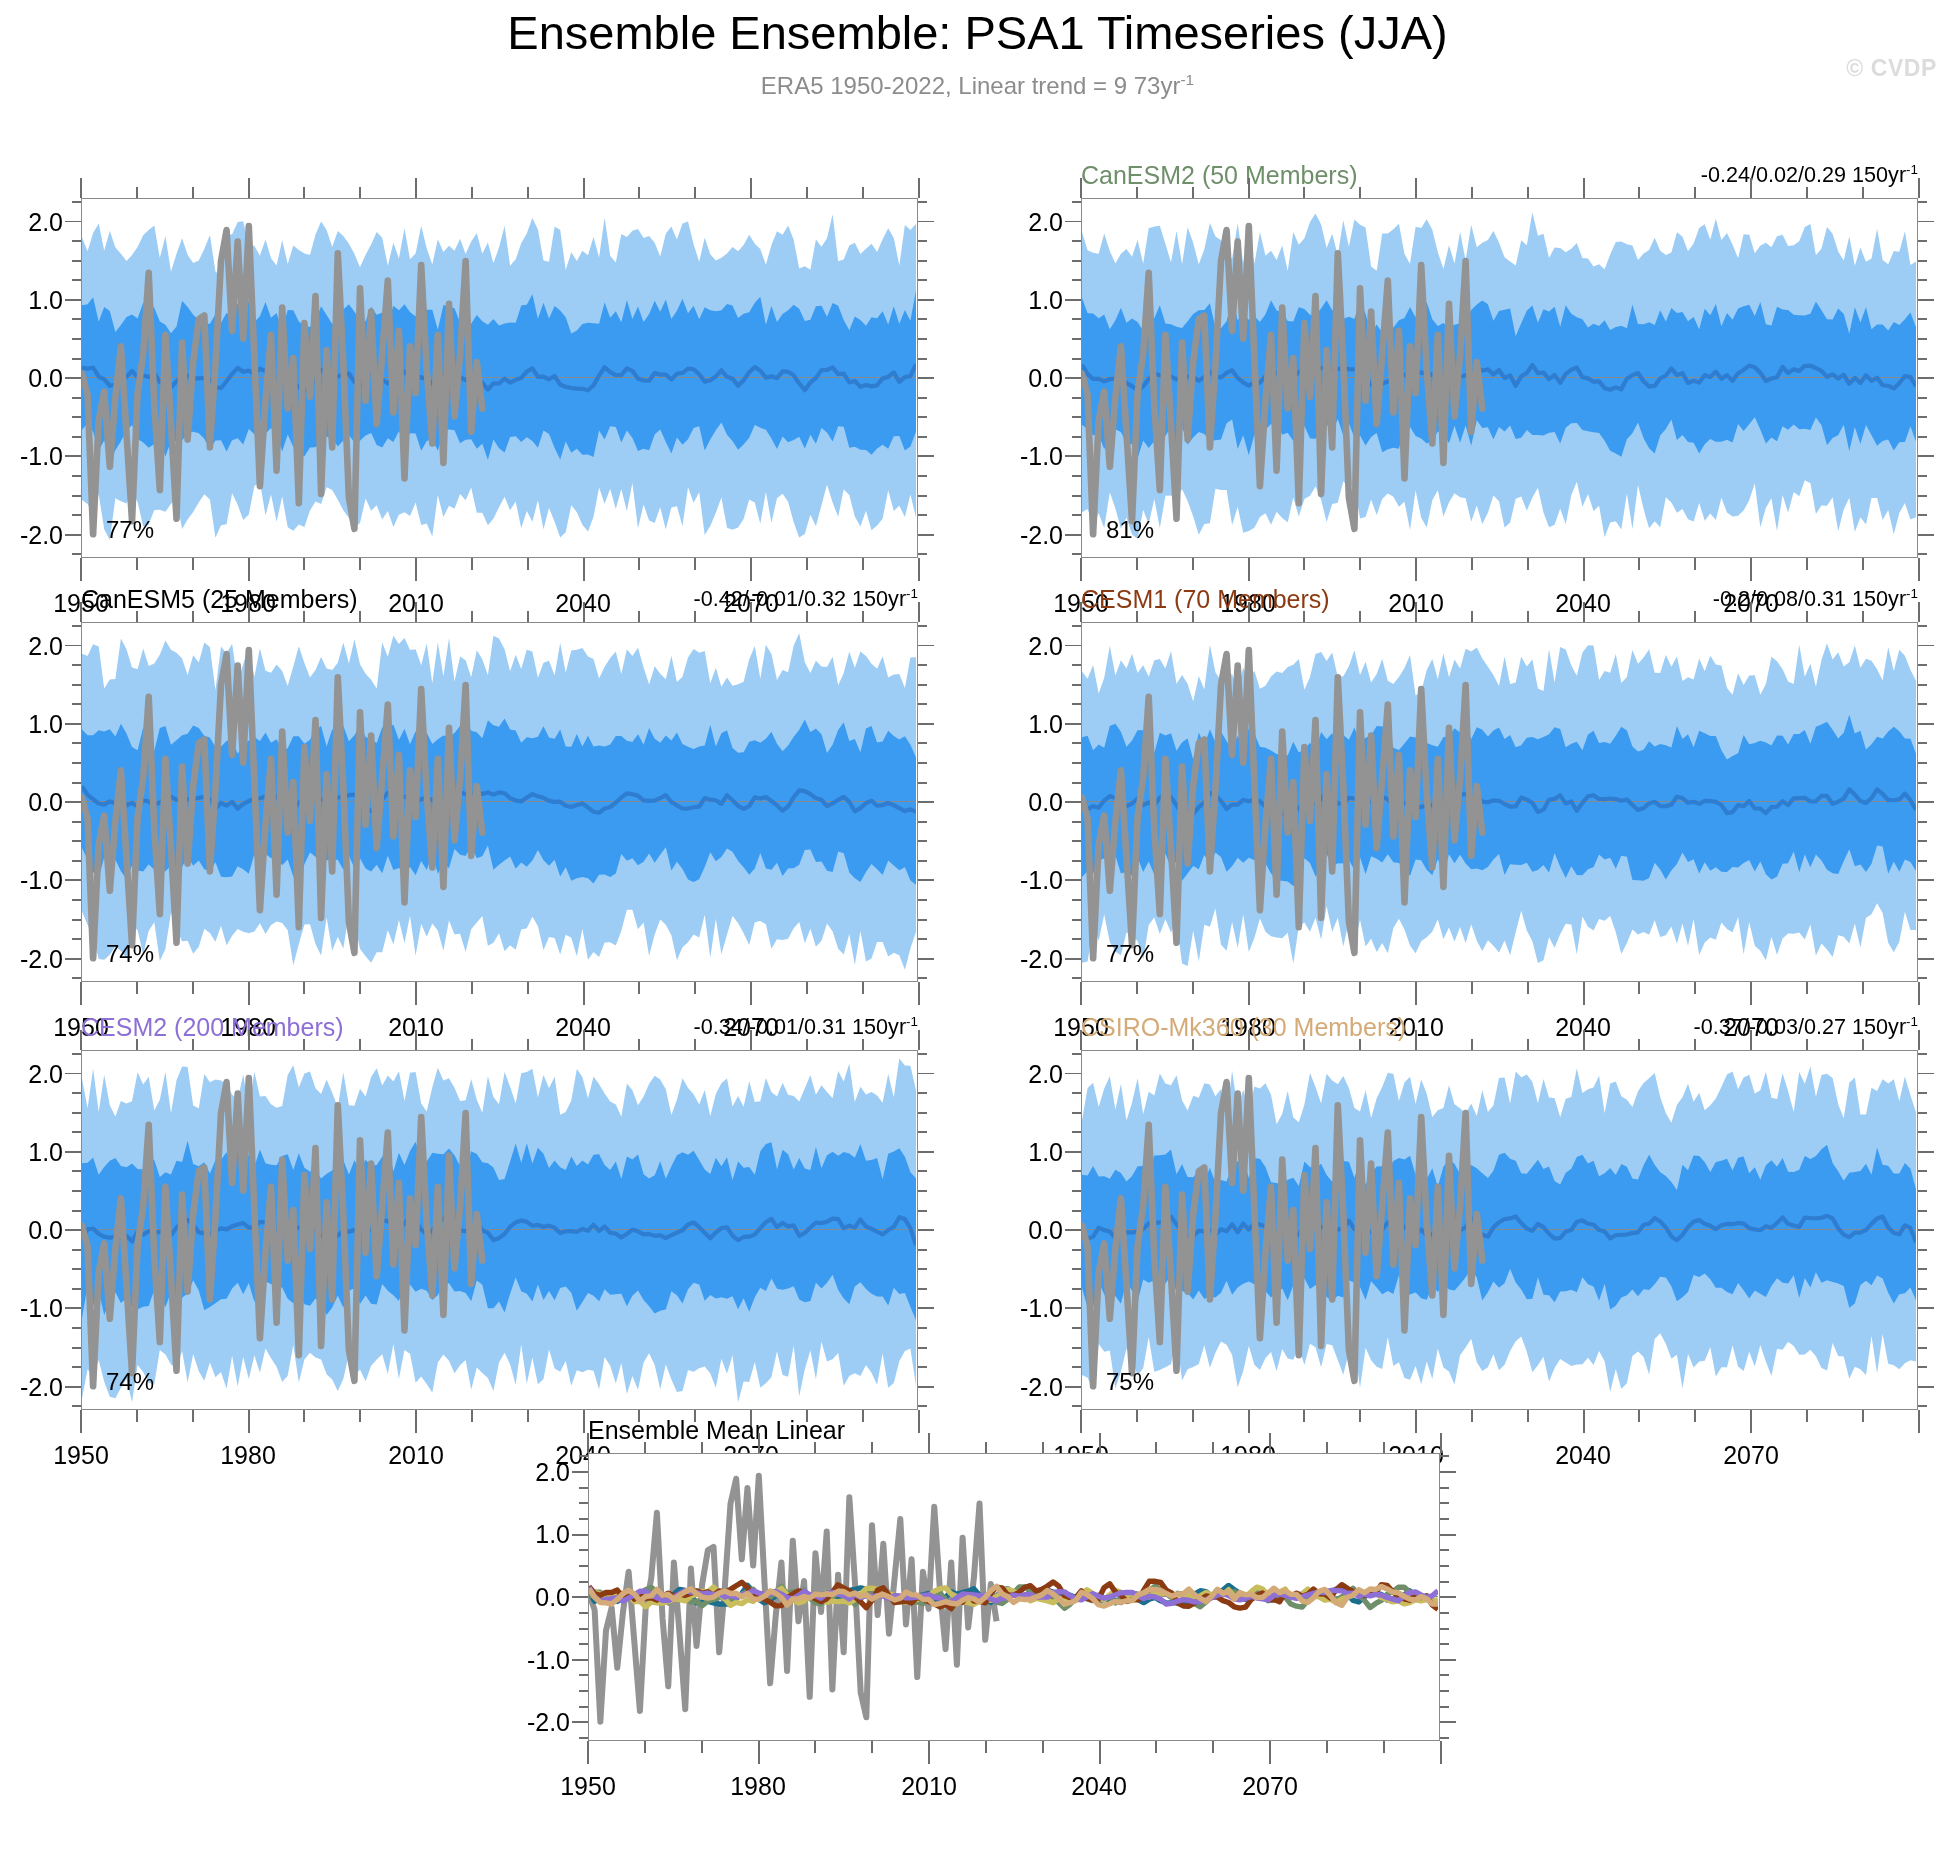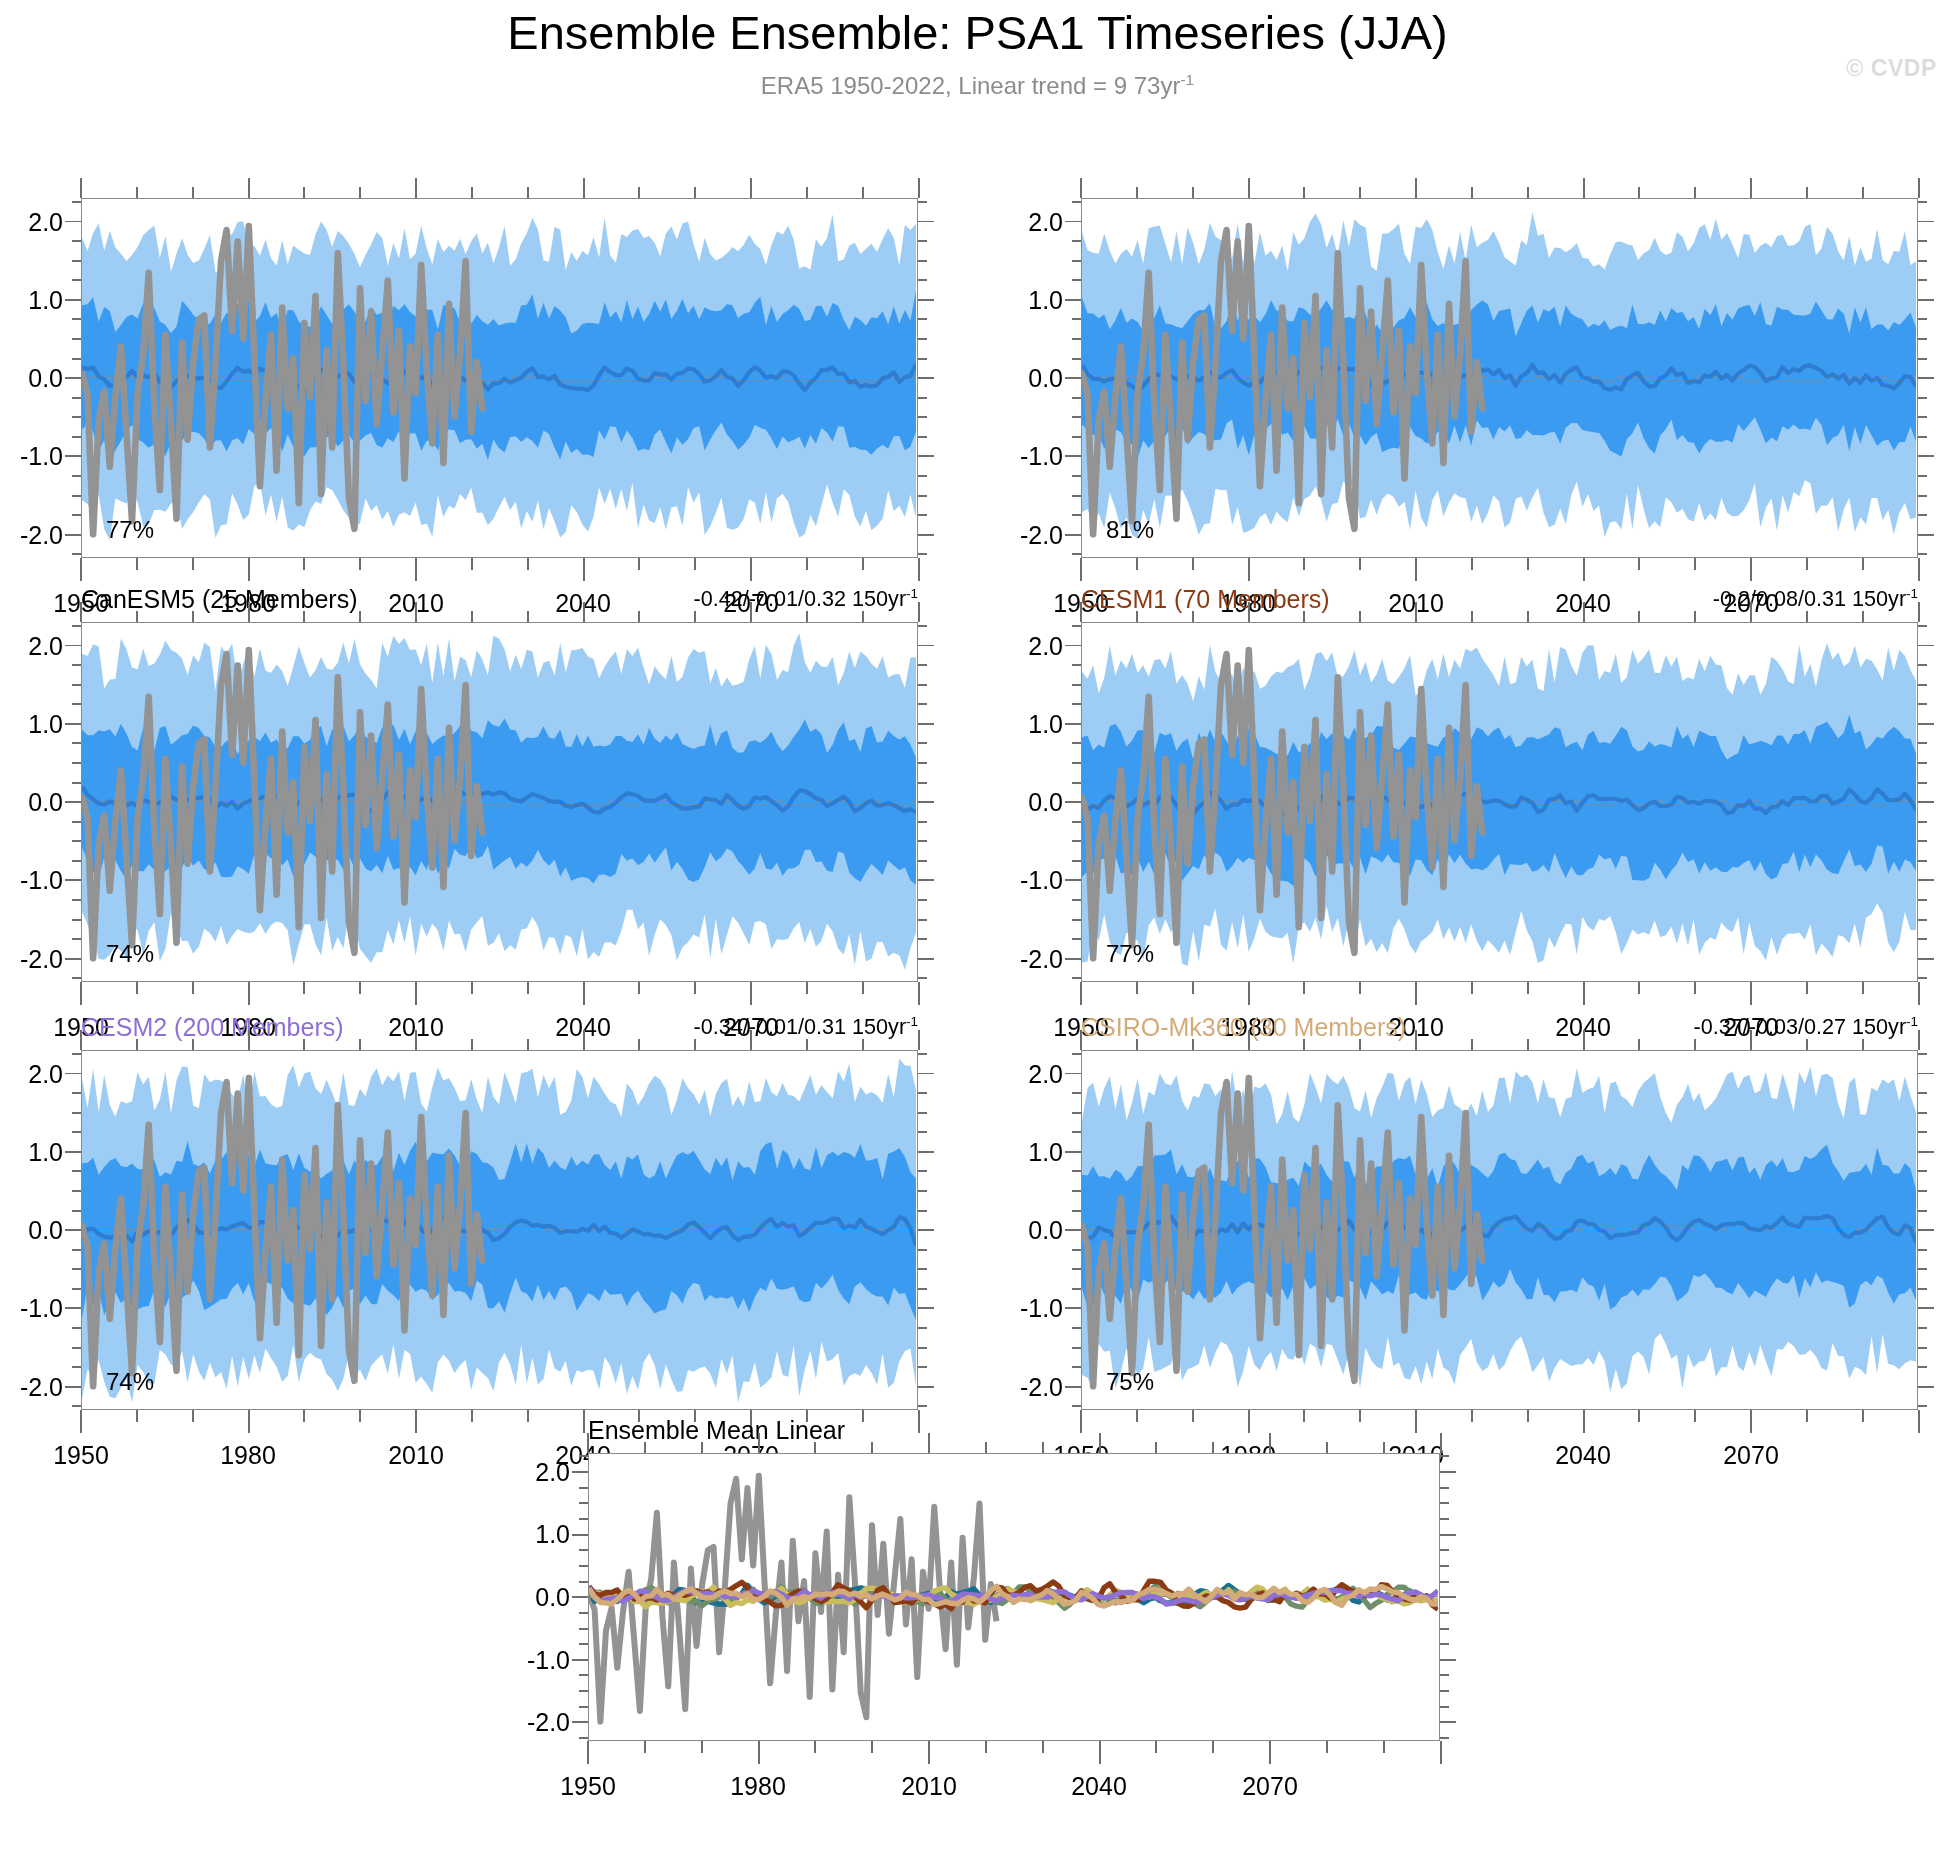--- a/index.html
+++ b/index.html
@@ -137,20 +137,24 @@
           <div class="xtick major" style="left:837px;top:360px"></div>
           <div class="xtick topmajor" style="left:837px;top:-20.4px"></div>
           <div class="xlab" style="left:0px;top:391px">1950</div>
           <div class="xlab" style="left:167px;top:391px">1980</div>
           <div class="xlab" style="left:335px;top:391px">2010</div>
           <div class="xlab" style="left:502px;top:391px">2040</div>
           <div class="xlab" style="left:670px;top:391px">2070</div>
         </div>
       </div>
       <div class="panel" style="left: 1081px; top: 161px; width: 837px; height: 432px;">
+        <div class="panel-head">
+          <div class="panel-title" style="color:#6f8f6a">CanESM2 (50 Members)</div>
+          <div class="panel-stats">-0.24/0.02/0.29 150yr<sup>-1</sup></div>
+        </div>
         <div class="plotbox" style="left:0;top:37px;width:837px;height:360px;">
           <svg width="834" height="357" viewBox="0 0 1389 594" preserveAspectRatio="none">
             <path d="M0.0 55.0 L9.3 85.2 L18.5 89.3 L27.8 90.9 L37.0 57.2 L46.3 86.5 L55.6 107.2 L64.8 91.2 L74.1 83.4 L83.3 95.9 L92.6 68.3 L101.9 107.8 L111.1 48.5 L120.4 45.7 L129.6 44.5 L138.9 74.8 L148.2 105.3 L157.4 53.4 L166.7 108.5 L175.9 47.1 L185.2 73.2 L194.5 108.6 L203.7 83.8 L213.0 39.8 L222.2 62.2 L231.5 68.8 L240.8 98.3 L250.0 98.5 L259.3 40.5 L268.5 107.0 L277.8 58.5 L287.1 107.9 L296.3 55.0 L305.6 94.6 L314.8 86.3 L324.1 101.4 L333.4 77.3 L342.6 119.9 L351.9 54.7 L361.1 76.2 L370.4 65.4 L379.7 38.3 L388.9 24.1 L398.2 42.5 L407.4 81.4 L416.7 57.9 L426.0 93.5 L435.2 35.2 L444.5 79.5 L453.7 34.3 L463.0 42.7 L472.3 47.5 L481.5 112.2 L490.8 119.4 L500.0 57.2 L509.3 57.3 L518.6 50.3 L527.8 41.3 L537.1 91.6 L546.3 107.7 L555.6 46.1 L564.9 48.4 L574.1 33.7 L583.4 51.0 L592.6 88.4 L601.9 116.6 L611.2 76.8 L620.4 107.3 L629.7 54.9 L638.9 102.2 L648.2 42.8 L657.5 80.1 L666.7 73.0 L676.0 68.3 L685.2 53.4 L694.5 72.4 L703.8 97.1 L713.0 103.9 L722.3 110.8 L731.5 68.6 L740.8 76.9 L750.1 22.0 L759.3 61.3 L768.6 57.8 L777.8 98.2 L787.1 80.7 L796.4 81.5 L805.6 88.6 L814.9 82.8 L824.1 73.3 L833.4 98.0 L842.7 99.2 L851.9 112.2 L861.2 108.7 L870.4 117.0 L879.7 92.4 L889.0 71.7 L898.2 70.9 L907.5 75.2 L916.7 77.5 L926.0 101.3 L935.3 90.8 L944.5 85.0 L953.8 64.4 L963.0 85.9 L972.3 93.0 L981.6 89.1 L990.8 55.2 L1000.1 62.8 L1009.3 87.0 L1018.6 73.9 L1027.9 48.2 L1037.1 41.9 L1046.4 68.0 L1055.6 32.8 L1064.9 68.4 L1074.2 56.6 L1083.4 75.6 L1092.7 98.7 L1101.9 58.8 L1111.2 59.6 L1120.5 90.4 L1129.7 77.9 L1139.0 73.0 L1148.2 80.4 L1157.5 62.1 L1166.8 59.5 L1176.0 78.3 L1185.3 76.9 L1194.5 70.3 L1203.8 46.4 L1213.1 41.7 L1222.3 93.6 L1231.6 82.4 L1240.8 46.7 L1250.1 57.7 L1259.4 87.3 L1268.6 102.3 L1277.9 61.9 L1287.1 111.2 L1296.4 80.9 L1305.7 104.5 L1314.9 99.0 L1324.2 49.4 L1333.4 101.5 L1342.7 108.7 L1352.0 86.7 L1361.2 87.9 L1370.5 53.5 L1379.7 109.7 L1389.0 103.9 L1389.0 529.5 L1379.7 533.4 L1370.5 506.0 L1361.2 522.5 L1352.0 557.8 L1342.7 517.3 L1333.4 534.0 L1324.2 497.3 L1314.9 497.3 L1305.7 541.6 L1296.4 529.5 L1287.1 554.0 L1277.9 497.2 L1268.6 516.6 L1259.4 552.7 L1250.1 496.2 L1240.8 510.4 L1231.6 509.9 L1222.3 524.1 L1213.1 473.1 L1203.8 467.9 L1194.5 494.4 L1185.3 487.7 L1176.0 521.6 L1166.8 492.6 L1157.5 552.2 L1148.2 498.1 L1139.0 513.8 L1129.7 546.3 L1120.5 473.2 L1111.2 501.3 L1101.9 518.3 L1092.7 527.0 L1083.4 528.2 L1074.2 521.7 L1064.9 496.9 L1055.6 534.0 L1046.4 523.2 L1037.1 535.3 L1027.9 505.8 L1018.6 536.4 L1009.3 533.0 L1000.1 515.8 L990.8 521.9 L981.6 505.1 L972.3 496.4 L963.0 546.3 L953.8 536.0 L944.5 547.9 L935.3 515.7 L926.0 475.9 L916.7 549.3 L907.5 490.2 L898.2 550.1 L889.0 536.3 L879.7 538.2 L870.4 562.8 L861.2 510.4 L851.9 519.1 L842.7 490.9 L833.4 512.1 L824.1 470.5 L814.9 492.7 L805.6 541.2 L796.4 514.9 L787.1 541.8 L777.8 546.1 L768.6 521.5 L759.3 480.4 L750.1 496.5 L740.8 518.6 L731.5 495.0 L722.3 498.9 L713.0 538.1 L703.8 546.5 L694.5 502.9 L685.2 493.2 L676.0 521.9 L666.7 540.9 L657.5 510.1 L648.2 537.2 L638.9 498.0 L629.7 496.1 L620.4 489.8 L611.2 504.8 L601.9 528.2 L592.6 484.6 L583.4 501.4 L574.1 546.6 L564.9 530.3 L555.6 485.2 L546.3 550.9 L537.1 503.6 L527.8 512.0 L518.6 495.4 L509.3 489.9 L500.0 499.2 L490.8 525.8 L481.5 500.0 L472.3 529.2 L463.0 531.8 L453.7 474.3 L444.5 480.0 L435.2 469.7 L426.0 505.5 L416.7 507.3 L407.4 537.5 L398.2 500.3 L388.9 478.3 L379.7 493.7 L370.4 499.2 L361.1 528.4 L351.9 496.7 L342.6 537.7 L333.4 530.8 L324.1 520.2 L314.8 541.9 L305.6 522.7 L296.3 529.0 L287.1 546.9 L277.8 552.3 L268.5 555.5 L259.3 512.3 L250.0 542.3 L240.8 484.0 L231.5 484.0 L222.2 482.0 L213.0 539.7 L203.7 540.9 L194.5 558.6 L185.2 528.1 L175.9 502.3 L166.7 483.0 L157.4 498.0 L148.2 493.2 L138.9 493.9 L129.6 547.8 L120.4 498.6 L111.1 541.1 L101.9 517.2 L92.6 565.1 L83.3 558.3 L74.1 530.0 L64.8 548.2 L55.6 515.1 L46.3 488.1 L37.0 547.5 L27.8 523.0 L18.5 538.4 L9.3 515.8 L0.0 521.0 Z" fill="#9dcdf5"></path>
             <path d="M0.0 164.4 L9.3 190.3 L18.5 190.7 L27.8 198.3 L37.0 192.3 L46.3 216.9 L55.6 201.8 L64.8 181.1 L74.1 205.7 L83.3 198.9 L92.6 204.8 L101.9 220.0 L111.1 189.5 L120.4 198.4 L129.6 176.7 L138.9 207.3 L148.2 208.4 L157.4 212.4 L166.7 214.5 L175.9 203.2 L185.2 191.4 L194.5 185.0 L203.7 184.6 L213.0 173.3 L222.2 214.1 L231.5 215.1 L240.8 203.2 L250.0 167.0 L259.3 201.7 L268.5 190.9 L277.8 200.8 L287.1 194.7 L296.3 204.7 L305.6 191.9 L314.8 168.5 L324.1 185.4 L333.4 187.7 L342.6 202.8 L351.9 203.8 L361.1 180.2 L370.4 182.9 L379.7 192.7 L388.9 193.9 L398.2 182.4 L407.4 168.4 L416.7 185.3 L426.0 182.9 L435.2 199.2 L444.5 196.1 L453.7 199.5 L463.0 170.4 L472.3 191.0 L481.5 224.9 L490.8 208.8 L500.0 222.4 L509.3 222.3 L518.6 213.6 L527.8 201.9 L537.1 197.9 L546.3 179.7 L555.6 197.3 L564.9 179.1 L574.1 171.7 L583.4 200.1 L592.6 211.5 L601.9 206.2 L611.2 215.0 L620.4 209.2 L629.7 207.1 L638.9 202.0 L648.2 184.6 L657.5 175.6 L666.7 168.8 L676.0 175.0 L685.2 202.7 L694.5 186.4 L703.8 184.4 L713.0 182.2 L722.3 228.4 L731.5 206.6 L740.8 185.9 L750.1 177.2 L759.3 205.7 L768.6 183.4 L777.8 187.2 L787.1 179.1 L796.4 212.6 L805.6 176.6 L814.9 191.1 L824.1 196.8 L833.4 200.1 L842.7 213.7 L851.9 207.5 L861.2 211.2 L870.4 201.7 L879.7 218.0 L889.0 213.0 L898.2 211.0 L907.5 215.0 L916.7 175.6 L926.0 207.9 L935.3 208.3 L944.5 205.1 L953.8 209.6 L963.0 185.2 L972.3 203.8 L981.6 181.3 L990.8 189.5 L1000.1 188.1 L1009.3 203.6 L1018.6 196.4 L1027.9 216.7 L1037.1 182.8 L1046.4 193.6 L1055.6 174.5 L1064.9 211.8 L1074.2 189.7 L1083.4 200.9 L1092.7 182.4 L1101.9 178.5 L1111.2 176.1 L1120.5 194.7 L1129.7 171.2 L1139.0 208.5 L1148.2 210.4 L1157.5 179.4 L1166.8 183.9 L1176.0 184.6 L1185.3 192.6 L1194.5 193.5 L1203.8 194.0 L1213.1 191.1 L1222.3 170.5 L1231.6 185.3 L1240.8 199.9 L1250.1 200.7 L1259.4 182.3 L1268.6 191.1 L1277.9 224.2 L1287.1 180.2 L1296.4 205.6 L1305.7 180.0 L1314.9 216.7 L1324.2 208.8 L1333.4 208.9 L1342.7 218.7 L1352.0 204.7 L1361.2 209.7 L1370.5 200.2 L1379.7 188.9 L1389.0 213.5 L1389.0 403.8 L1379.7 378.2 L1370.5 404.3 L1361.2 404.6 L1352.0 418.4 L1342.7 400.3 L1333.4 402.8 L1324.2 410.6 L1314.9 392.9 L1305.7 376.2 L1296.4 407.7 L1287.1 379.4 L1277.9 419.6 L1268.6 375.6 L1259.4 393.1 L1250.1 397.7 L1240.8 409.9 L1231.6 376.6 L1222.3 363.4 L1213.1 384.4 L1203.8 382.1 L1194.5 383.1 L1185.3 375.4 L1176.0 384.0 L1166.8 378.0 L1157.5 402.9 L1148.2 396.7 L1139.0 406.7 L1129.7 383.5 L1120.5 363.0 L1111.2 374.7 L1101.9 386.2 L1092.7 374.2 L1083.4 405.1 L1074.2 400.4 L1064.9 403.7 L1055.6 403.7 L1046.4 399.2 L1037.1 408.0 L1027.9 423.5 L1018.6 405.7 L1009.3 404.4 L1000.1 392.5 L990.8 401.0 L981.6 366.7 L972.3 382.7 L963.0 393.4 L953.8 423.5 L944.5 414.6 L935.3 398.2 L926.0 372.0 L916.7 389.7 L907.5 399.9 L898.2 428.9 L889.0 423.4 L879.7 418.7 L870.4 402.4 L861.2 389.3 L851.9 388.3 L842.7 386.6 L833.4 384.5 L824.1 372.5 L814.9 373.3 L805.6 380.8 L796.4 406.9 L787.1 387.7 L777.8 389.0 L768.6 393.3 L759.3 392.6 L750.1 392.6 L740.8 384.5 L731.5 397.4 L722.3 399.4 L713.0 377.0 L703.8 386.9 L694.5 379.3 L685.2 400.3 L676.0 379.7 L666.7 380.9 L657.5 368.2 L648.2 410.4 L638.9 377.0 L629.7 405.4 L620.4 377.4 L611.2 406.6 L601.9 389.3 L592.6 386.7 L583.4 403.2 L574.1 406.9 L564.9 398.4 L555.6 394.5 L546.3 379.0 L537.1 381.2 L527.8 415.4 L518.6 413.9 L509.3 416.2 L500.0 421.2 L490.8 389.2 L481.5 395.8 L472.3 410.2 L463.0 393.3 L453.7 397.2 L444.5 373.5 L435.2 394.1 L426.0 366.2 L416.7 387.9 L407.4 374.4 L398.2 389.3 L388.9 398.9 L379.7 398.4 L370.4 377.4 L361.1 384.2 L351.9 402.6 L342.6 389.1 L333.4 392.4 L324.1 372.2 L314.8 374.3 L305.6 383.5 L296.3 419.9 L287.1 391.9 L277.8 426.2 L268.5 393.0 L259.3 415.8 L250.0 366.7 L240.8 373.0 L231.5 400.0 L222.2 401.4 L213.0 401.8 L203.7 391.2 L194.5 387.8 L185.2 396.7 L175.9 408.8 L166.7 378.5 L157.4 412.5 L148.2 379.4 L138.9 394.3 L129.6 407.0 L120.4 402.8 L111.1 414.3 L101.9 402.0 L92.6 431.8 L83.3 408.2 L74.1 406.9 L64.8 387.6 L55.6 383.0 L46.3 394.9 L37.0 415.9 L27.8 392.0 L18.5 393.1 L9.3 383.2 L0.0 375.5 Z" fill="#3b9bf0"></path>
             <line x1="0" y1="297.0" x2="1389" y2="297.0" stroke="#8a8a8a" stroke-width="2"></line>
             <path d="M0.0 276.1 L9.3 291.4 L18.5 299.3 L27.8 299.2 L37.0 303.5 L46.3 299.6 L55.6 298.8 L64.8 296.3 L74.1 306.4 L83.3 311.5 L92.6 317.7 L101.9 311.5 L111.1 299.5 L120.4 291.0 L129.6 293.3 L138.9 295.2 L148.2 295.7 L157.4 300.0 L166.7 296.2 L175.9 295.4 L185.2 296.3 L194.5 302.4 L203.7 296.2 L213.0 288.3 L222.2 295.6 L231.5 297.0 L240.8 289.2 L250.0 285.0 L259.3 297.8 L268.5 305.3 L277.8 310.7 L287.1 304.9 L296.3 305.4 L305.6 294.8 L314.8 285.9 L324.1 289.7 L333.4 294.8 L342.6 307.1 L351.9 293.9 L361.1 289.0 L370.4 280.9 L379.7 285.5 L388.9 281.0 L398.2 280.9 L407.4 284.3 L416.7 285.2 L426.0 283.0 L435.2 281.6 L444.5 283.1 L453.7 283.4 L463.0 283.7 L472.3 296.5 L481.5 308.9 L490.8 307.0 L500.0 307.0 L509.3 303.7 L518.6 299.8 L527.8 297.8 L537.1 292.3 L546.3 296.3 L555.6 285.6 L564.9 289.0 L574.1 289.6 L583.4 293.0 L592.6 294.8 L601.9 306.1 L611.2 304.0 L620.4 295.1 L629.7 295.8 L638.9 293.1 L648.2 295.0 L657.5 279.8 L666.7 285.7 L676.0 283.4 L685.2 291.9 L694.5 284.5 L703.8 297.9 L713.0 293.6 L722.3 310.8 L731.5 295.1 L740.8 289.5 L750.1 276.2 L759.3 289.6 L768.6 288.8 L777.8 299.7 L787.1 292.8 L796.4 305.8 L805.6 291.0 L814.9 284.1 L824.1 280.3 L833.4 296.6 L842.7 298.4 L851.9 303.9 L861.2 303.4 L870.4 314.9 L879.7 317.3 L889.0 313.4 L898.2 316.7 L907.5 299.0 L916.7 293.1 L926.0 289.5 L935.3 303.3 L944.5 312.1 L953.8 311.0 L963.0 298.4 L972.3 293.8 L981.6 281.9 L990.8 293.0 L1000.1 289.9 L1009.3 306.0 L1018.6 302.5 L1027.9 305.5 L1037.1 293.1 L1046.4 296.1 L1055.6 287.2 L1064.9 299.2 L1074.2 293.0 L1083.4 302.6 L1092.7 290.0 L1101.9 284.4 L1111.2 277.2 L1120.5 279.9 L1129.7 289.2 L1139.0 302.8 L1148.2 298.7 L1157.5 296.5 L1166.8 279.3 L1176.0 289.6 L1185.3 283.4 L1194.5 286.3 L1203.8 277.6 L1213.1 277.4 L1222.3 281.2 L1231.6 286.1 L1240.8 295.9 L1250.1 291.7 L1259.4 298.7 L1268.6 292.2 L1277.9 307.5 L1287.1 297.7 L1296.4 306.1 L1305.7 293.4 L1314.9 302.5 L1324.2 297.4 L1333.4 309.9 L1342.7 310.7 L1352.0 315.2 L1361.2 306.5 L1370.5 294.6 L1379.7 296.4 L1389.0 311.4" fill="none" stroke="#2e7dd1" stroke-width="7" stroke-linejoin="round"></path>
             <path d="M0.0 290.5 L9.3 325.4 L18.5 557.8 L27.8 368.0 L37.0 320.2 L46.3 445.5 L55.6 329.3 L64.8 245.3 L74.1 390.0 L83.3 535.9 L92.6 322.8 L101.9 258.3 L111.1 122.7 L120.4 342.2 L129.6 484.2 L138.9 226.0 L148.2 374.5 L157.4 532.0 L166.7 238.9 L175.9 400.3 L185.2 271.2 L194.5 200.2 L203.7 193.7 L213.0 413.2 L222.2 277.6 L231.5 103.3 L240.8 51.7 L250.0 219.5 L259.3 71.0 L268.5 232.4 L277.8 45.2 L287.1 264.7 L296.3 477.8 L305.6 335.7 L314.8 226.0 L324.1 452.0 L333.4 180.8 L342.6 348.7 L351.9 264.7 L361.1 506.2 L370.4 206.6 L379.7 329.3 L388.9 161.4 L398.2 490.7 L407.4 251.8 L416.7 413.2 L426.0 90.4 L435.2 271.2 L444.5 497.2 L453.7 548.8 L463.0 148.5 L472.3 335.7 L481.5 187.2 L490.8 374.5 L500.0 258.3 L509.3 135.6 L518.6 355.1 L527.8 219.5 L537.1 464.9 L546.3 245.3 L555.6 322.8 L564.9 109.8 L574.1 284.1 L583.4 406.8 L592.6 226.0 L601.9 439.0 L611.2 174.3 L620.4 361.6 L629.7 258.3 L638.9 103.3 L648.2 387.4 L657.5 271.2 L666.7 348.7" fill="none" stroke="#939393" stroke-width="11" stroke-linejoin="round" stroke-linecap="round"></path>
           </svg>
           <div class="pct" style="left:24px;bottom:13.2px;">81%</div>
         </div>

